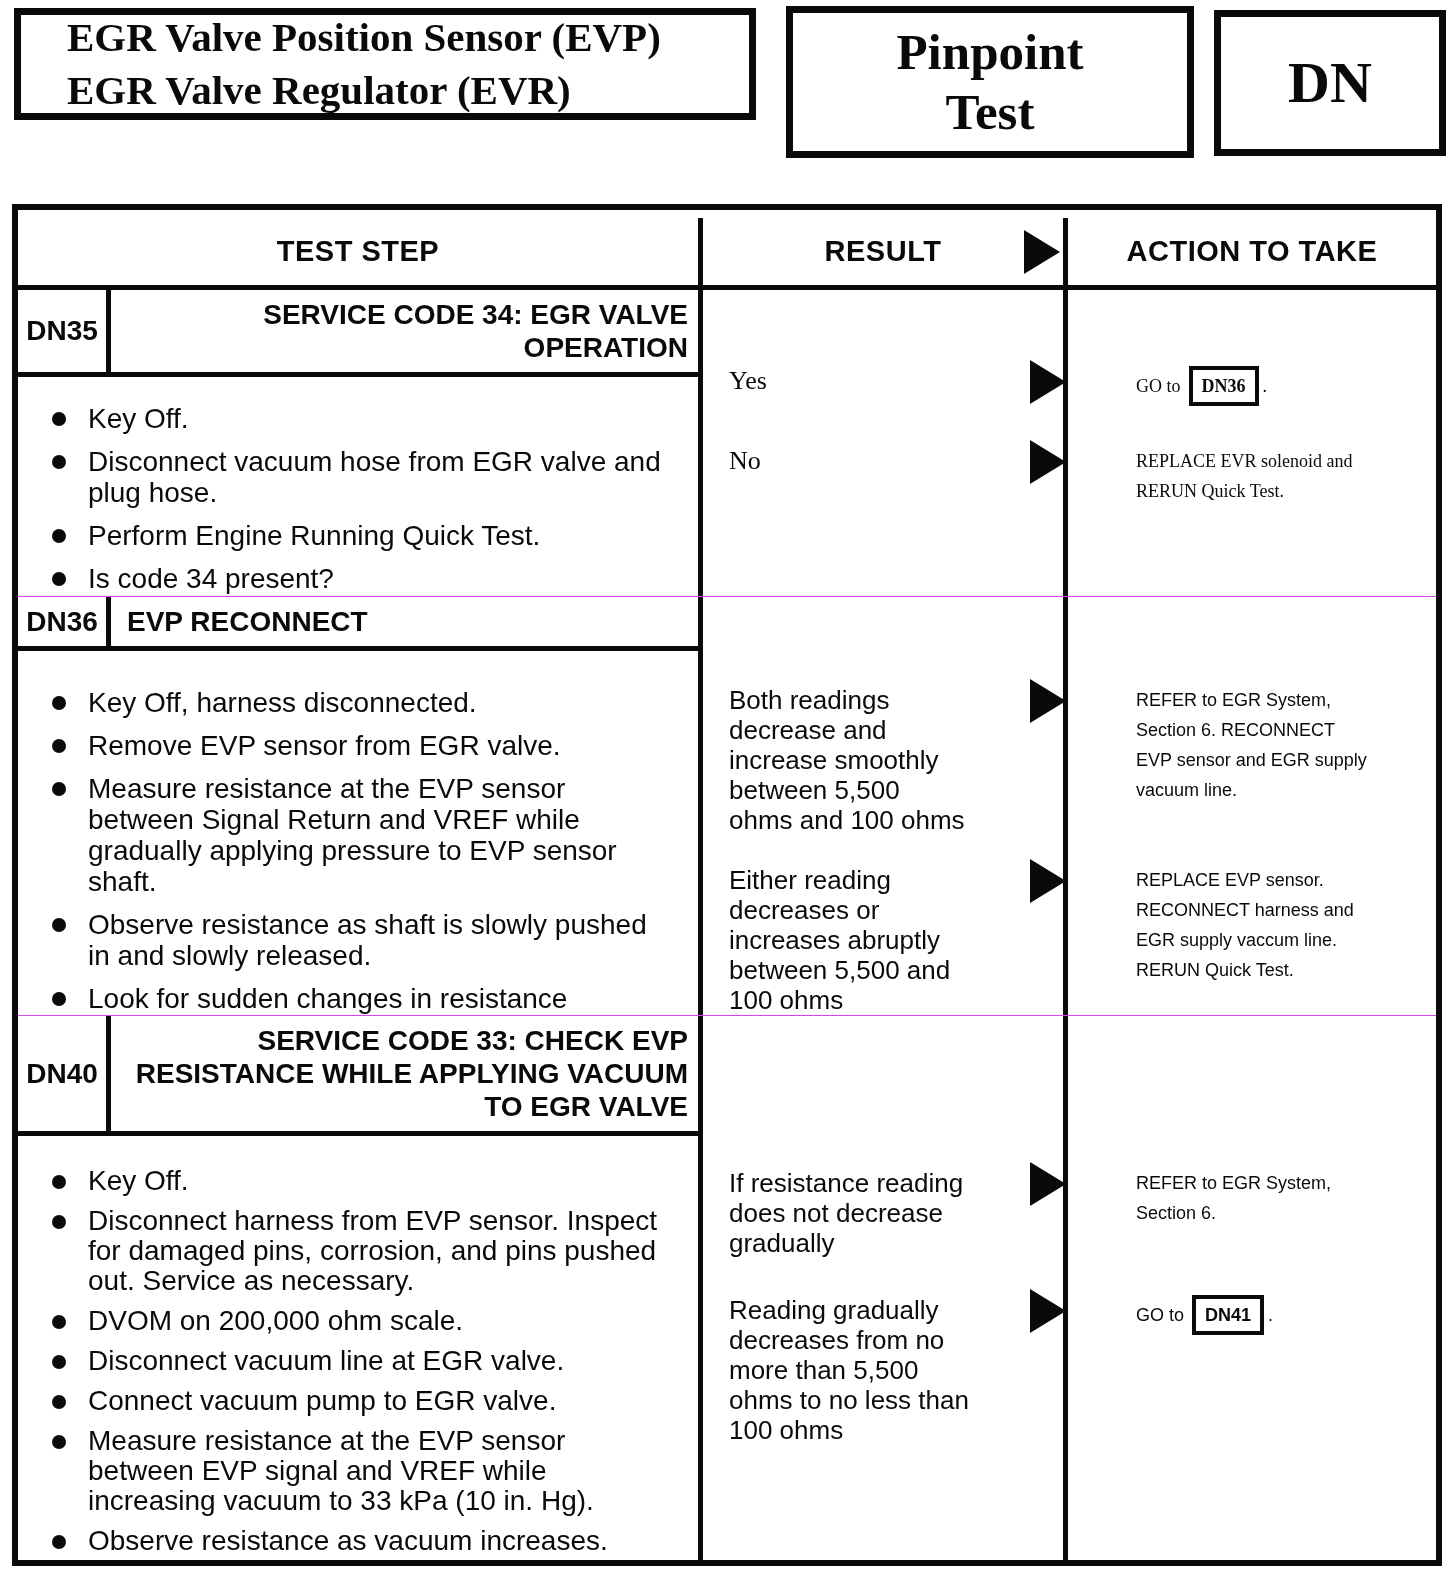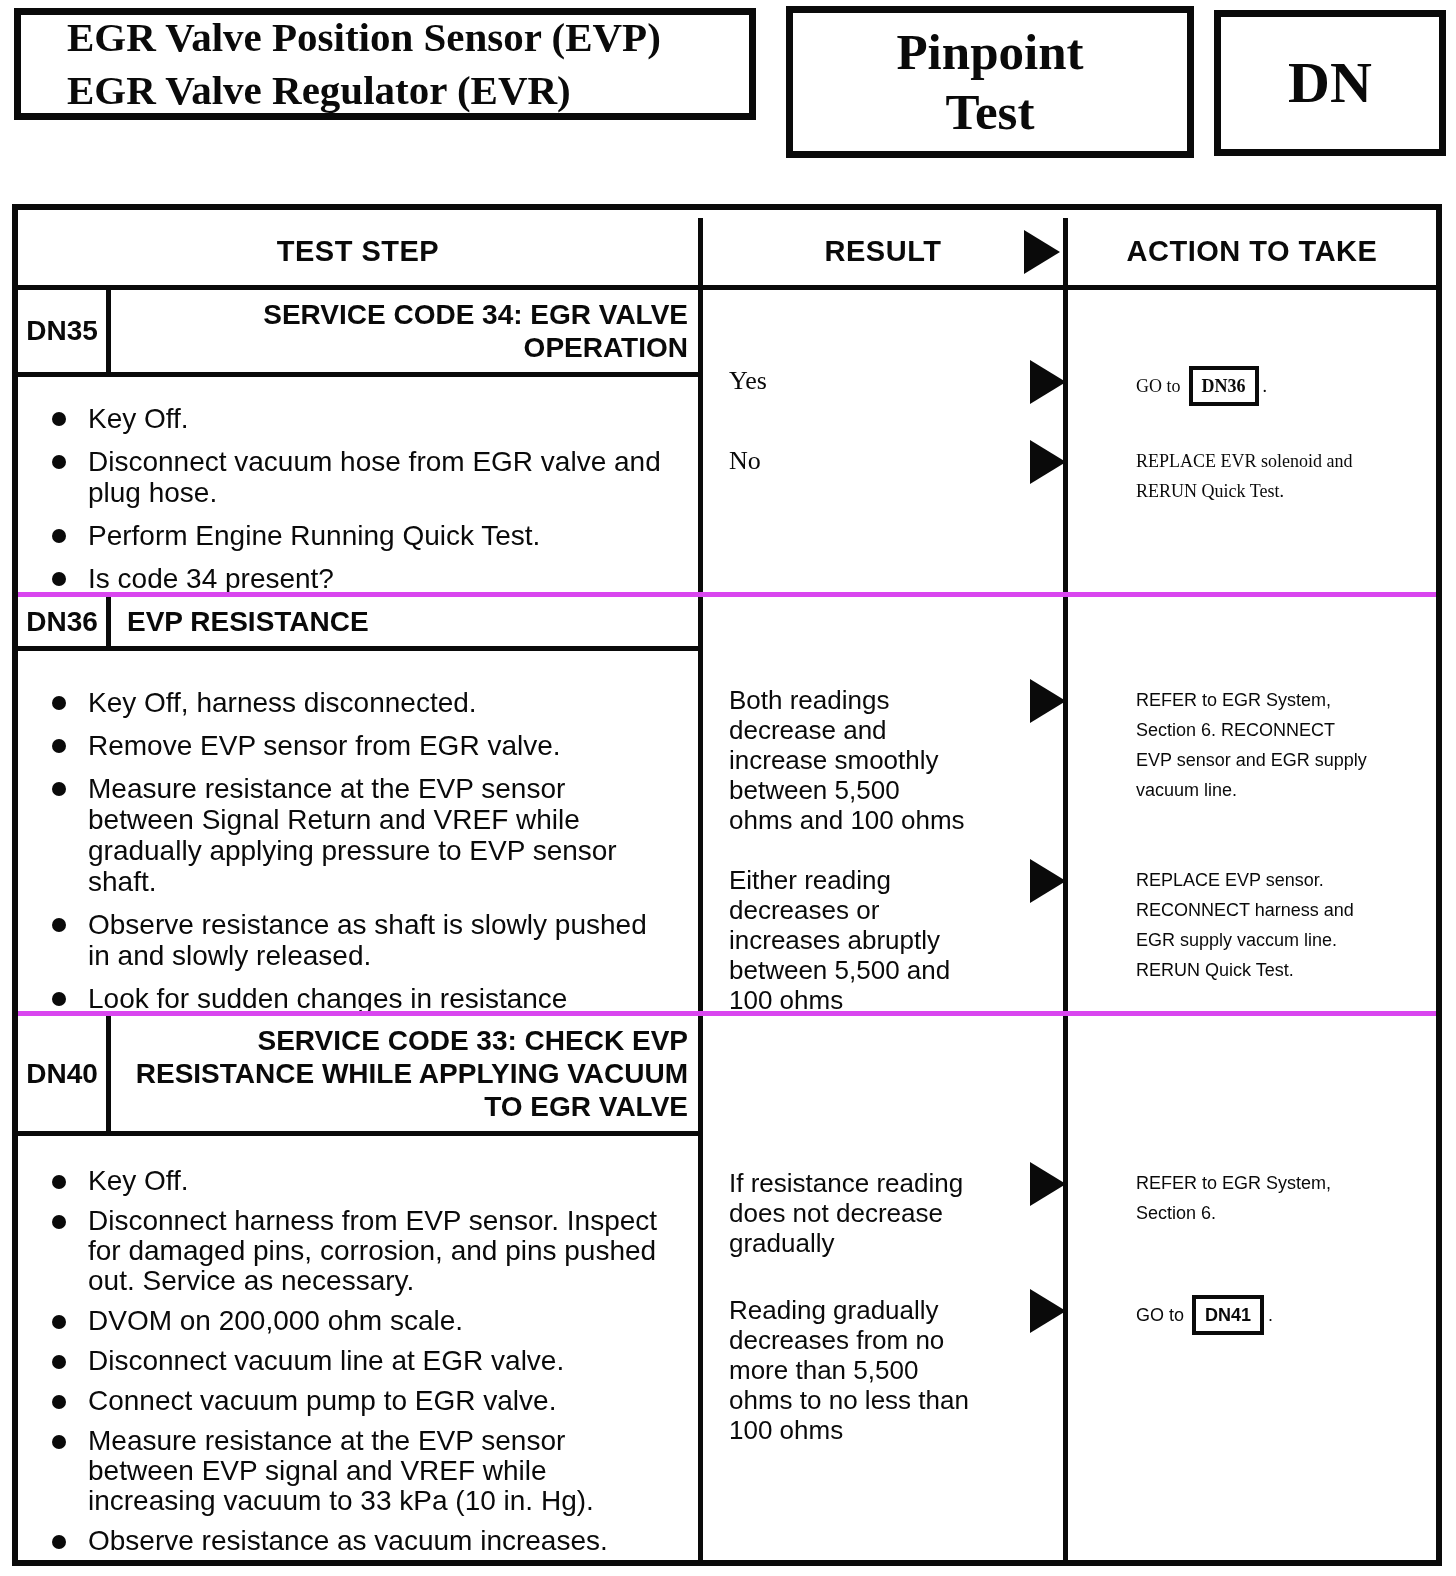--- a/index.html
+++ b/index.html
@@ -25,21 +25,21 @@
         border:6px solid #0a0a0a;box-sizing:border-box;background:#fff;overflow:hidden;}
 
   .thead{display:grid;grid-template-columns:680px 365px 373px;height:80px;
         border-bottom:5px solid #0a0a0a;box-sizing:border-box;}
   .th{display:flex;align-items:center;justify-content:center;
         font-weight:bold;font-size:29px;letter-spacing:0.5px;margin-top:8px;}
   .th-result,.th-action{border-left:5px solid #0a0a0a;box-sizing:border-box;}
   .th-result{position:relative;}
 
   .section{display:grid;grid-template-columns:680px 738px;box-sizing:border-box;
-        border-bottom:5px solid #d946ef;overflow:hidden;}
+        border-bottom:1px solid #d946ef;overflow:hidden;}
   .section.sec-last{border-bottom:none;}
   .sec-dn35{height:307px;}
   .sec-dn36{height:419px;}
   .sec-dn40{height:544px;}
 
   .stepcol{box-sizing:border-box;overflow:hidden;}
   .sec-right{border-left:5px solid #0a0a0a;position:relative;box-sizing:border-box;overflow:hidden;}
   .sec-right::before{content:'';position:absolute;left:360px;top:0;bottom:0;width:5px;background:#0a0a0a;}
 
   
@@ -135,21 +135,21 @@
             <span class="action-text">REPLACE EVR solenoid and RERUN Quick Test.</span>
           </div>
         </div>
       </div>
     </div>
 
     <div class="section sec-dn36">
       <div class="stepcol">
         <div class="titlebar">
           <div class="codecell">DN36</div>
-          <div class="titletext">EVP RESISTANCE</div>
+          <div class="titletext">EVP RECONNECT</div>
         </div>
         <ul class="steps">
           <li>Key Off, harness disconnected.</li>
           <li>Remove EVP sensor from EGR valve.</li>
           <li>Measure resistance at the EVP sensor between Signal Return and VREF while gradually applying pressure to EVP sensor shaft.</li>
           <li>Observe resistance as shaft is slowly pushed in and slowly released.</li>
           <li>Look for sudden changes in resistance readings.</li>
         </ul>
       </div>
       <div class="sec-right">

